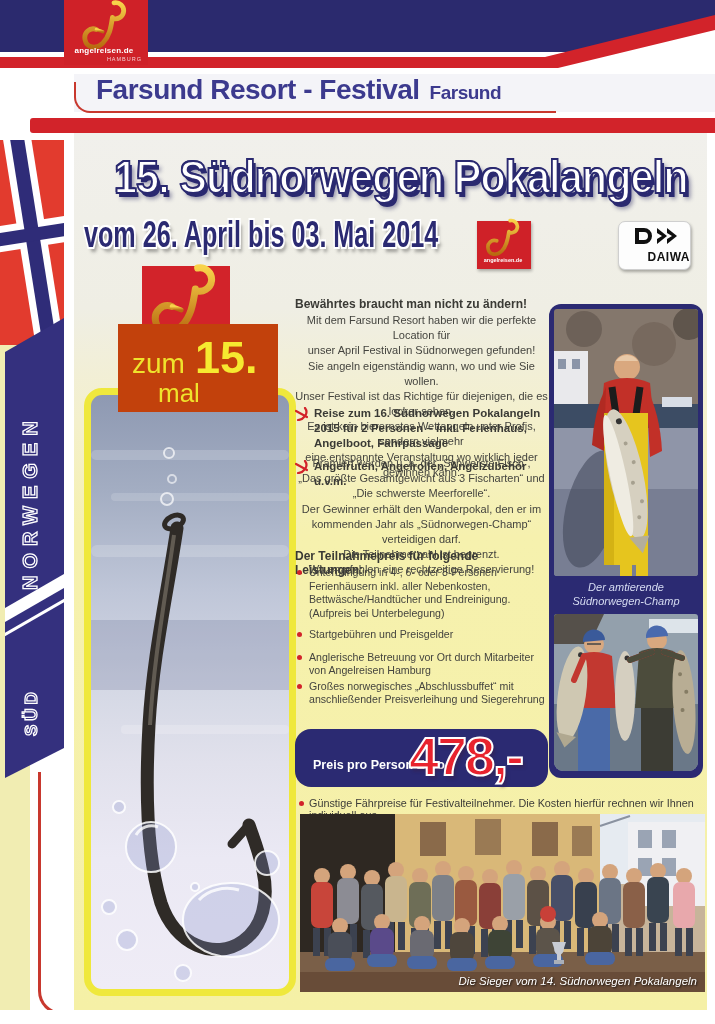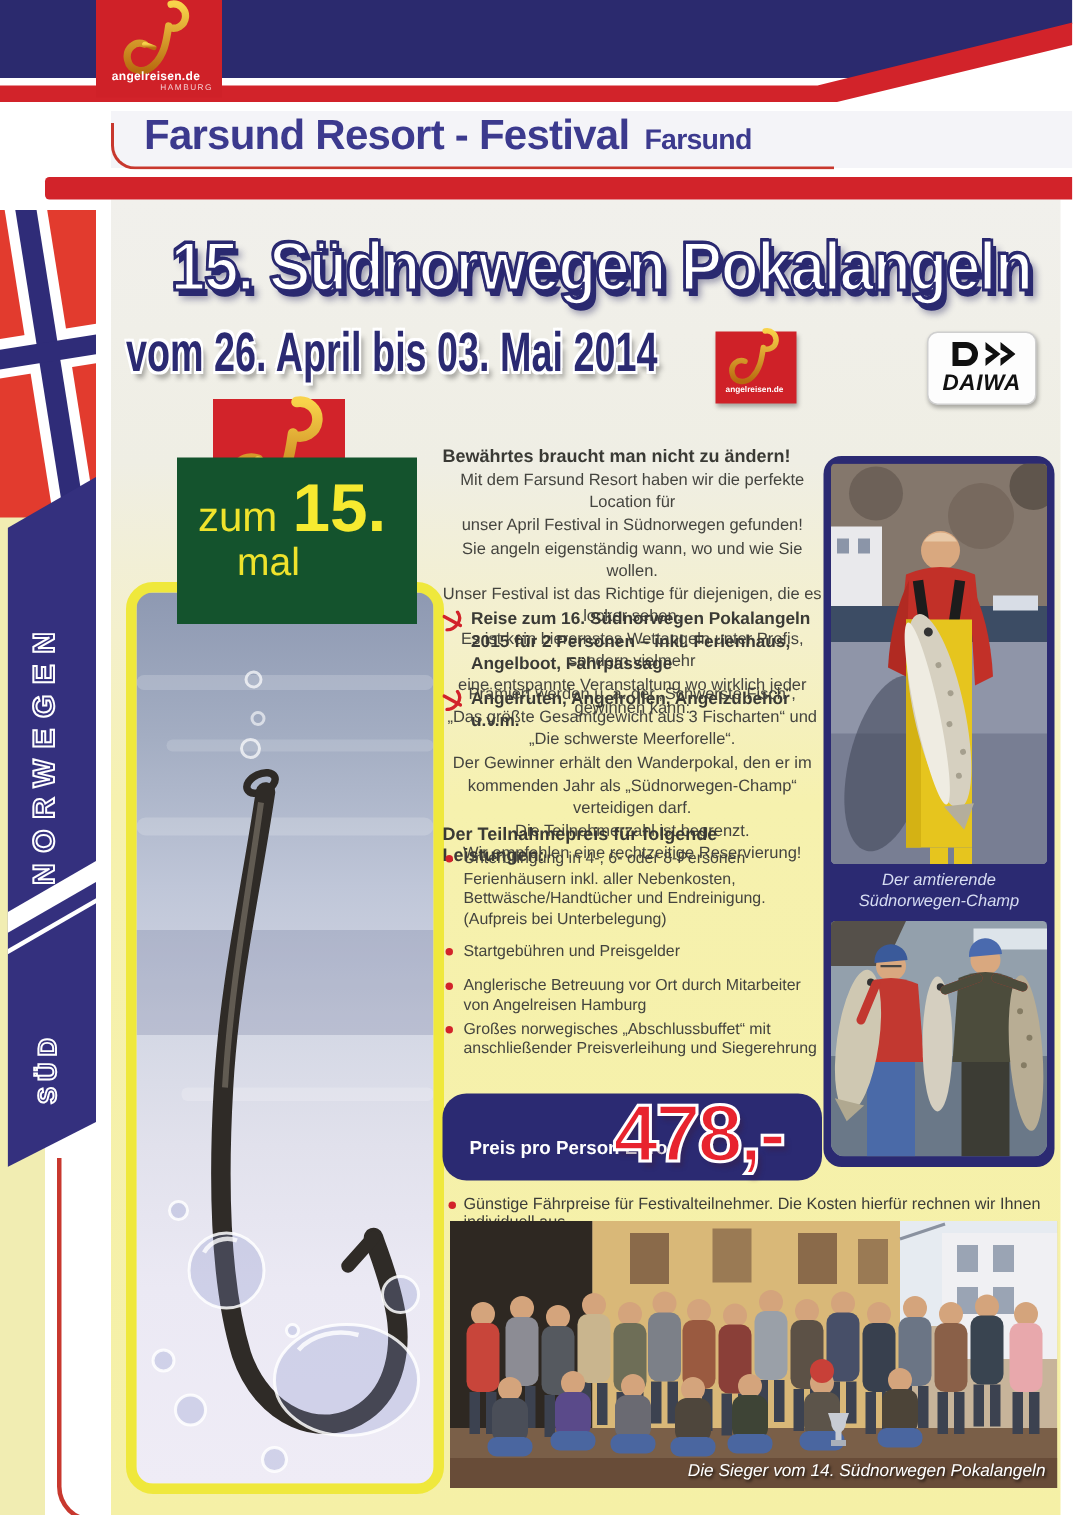--- a/index.html
+++ b/index.html
@@ -55,26 +55,26 @@
   .lg-ar .nm{position:absolute;left:0;right:2px;bottom:6px;text-align:center;color:#fff;font-size:5.5px;font-weight:bold;}
   .lg-cor{position:absolute;left:538px;top:225px;width:74px;height:42px;z-index:3;border:2px solid #e8e8e8;
       background:linear-gradient(180deg,#14702e 0%,#2f9a46 38%,#a8cc20 58%,#f0e832 80%,#e8de2e 100%);
       box-shadow:1px 2px 3px rgba(0,0,0,.3);}
   .lg-cor .bird{position:absolute;left:50%;top:2px;transform:translateX(-50%);}
   .lg-cor .nm{position:absolute;left:0;right:0;bottom:7px;text-align:center;color:#111;font-size:9.5px;
       font-weight:bold;letter-spacing:.4px;text-shadow:0 0 2px rgba(255,255,255,.8);}
   .lg-dai{position:absolute;left:618px;top:221px;width:71px;height:47px;background:#fdfdfd;border-radius:7px;z-index:3;
       border:1px solid #cfcfcf;box-shadow:1px 2px 3px rgba(0,0,0,.3);}
   .lg-dai .mark{position:absolute;left:50%;top:4px;transform:translateX(-50%);}
-  .lg-dai .nm{position:absolute;left:0;right:0;bottom:5px;text-align:center;color:#111;font-size:15px;
-      font-weight:bold;font-style:italic;letter-spacing:.5px;}
+  .lg-dai .nm{position:absolute;left:0;right:0;bottom:5px;text-align:right;color:#111;font-size:12px;
+      font-weight:bold;letter-spacing:.5px;}
   
   .badge-red{position:absolute;left:142px;top:266px;width:88px;height:96px;background:#d2232a;z-index:2;}
   .badge-red svg{position:absolute;left:9px;top:-6px;}
-  .badge-blue{position:absolute;left:118px;top:305px;width:160px;height:111px;background:#14532d;z-index:3;}
+  .badge-blue{position:absolute;left:118px;top:324px;width:160px;height:88px;background:#c2410c;z-index:3;}
   .bz-pre{position:absolute;left:14px;top:24px;color:#efe32c;font-size:28px;}
   .bz-num{position:absolute;left:77px;top:8px;color:#f6ea30;font-size:45px;font-weight:bold;}
   .bz-post{position:absolute;left:40px;top:54px;color:#efe32c;font-size:26px;}
   
   .water{position:absolute;left:84px;top:388px;width:212px;height:608px;border:7px solid #efe83c;border-radius:18px;
       box-sizing:border-box;overflow:hidden;z-index:2;
       background:linear-gradient(180deg,#8e99b2 0%,#a3adc2 16%,#bfc6d8 33%,#d3d7e4 48%,#e1e1ec 62%,#ebe9f4 78%,#efecf6 100%);}
   
   .col{position:absolute;left:295px;width:253px;color:#44443f;z-index:3;}
   .h-bold{font-weight:bold;color:#3a3a35;font-size:12px;}

